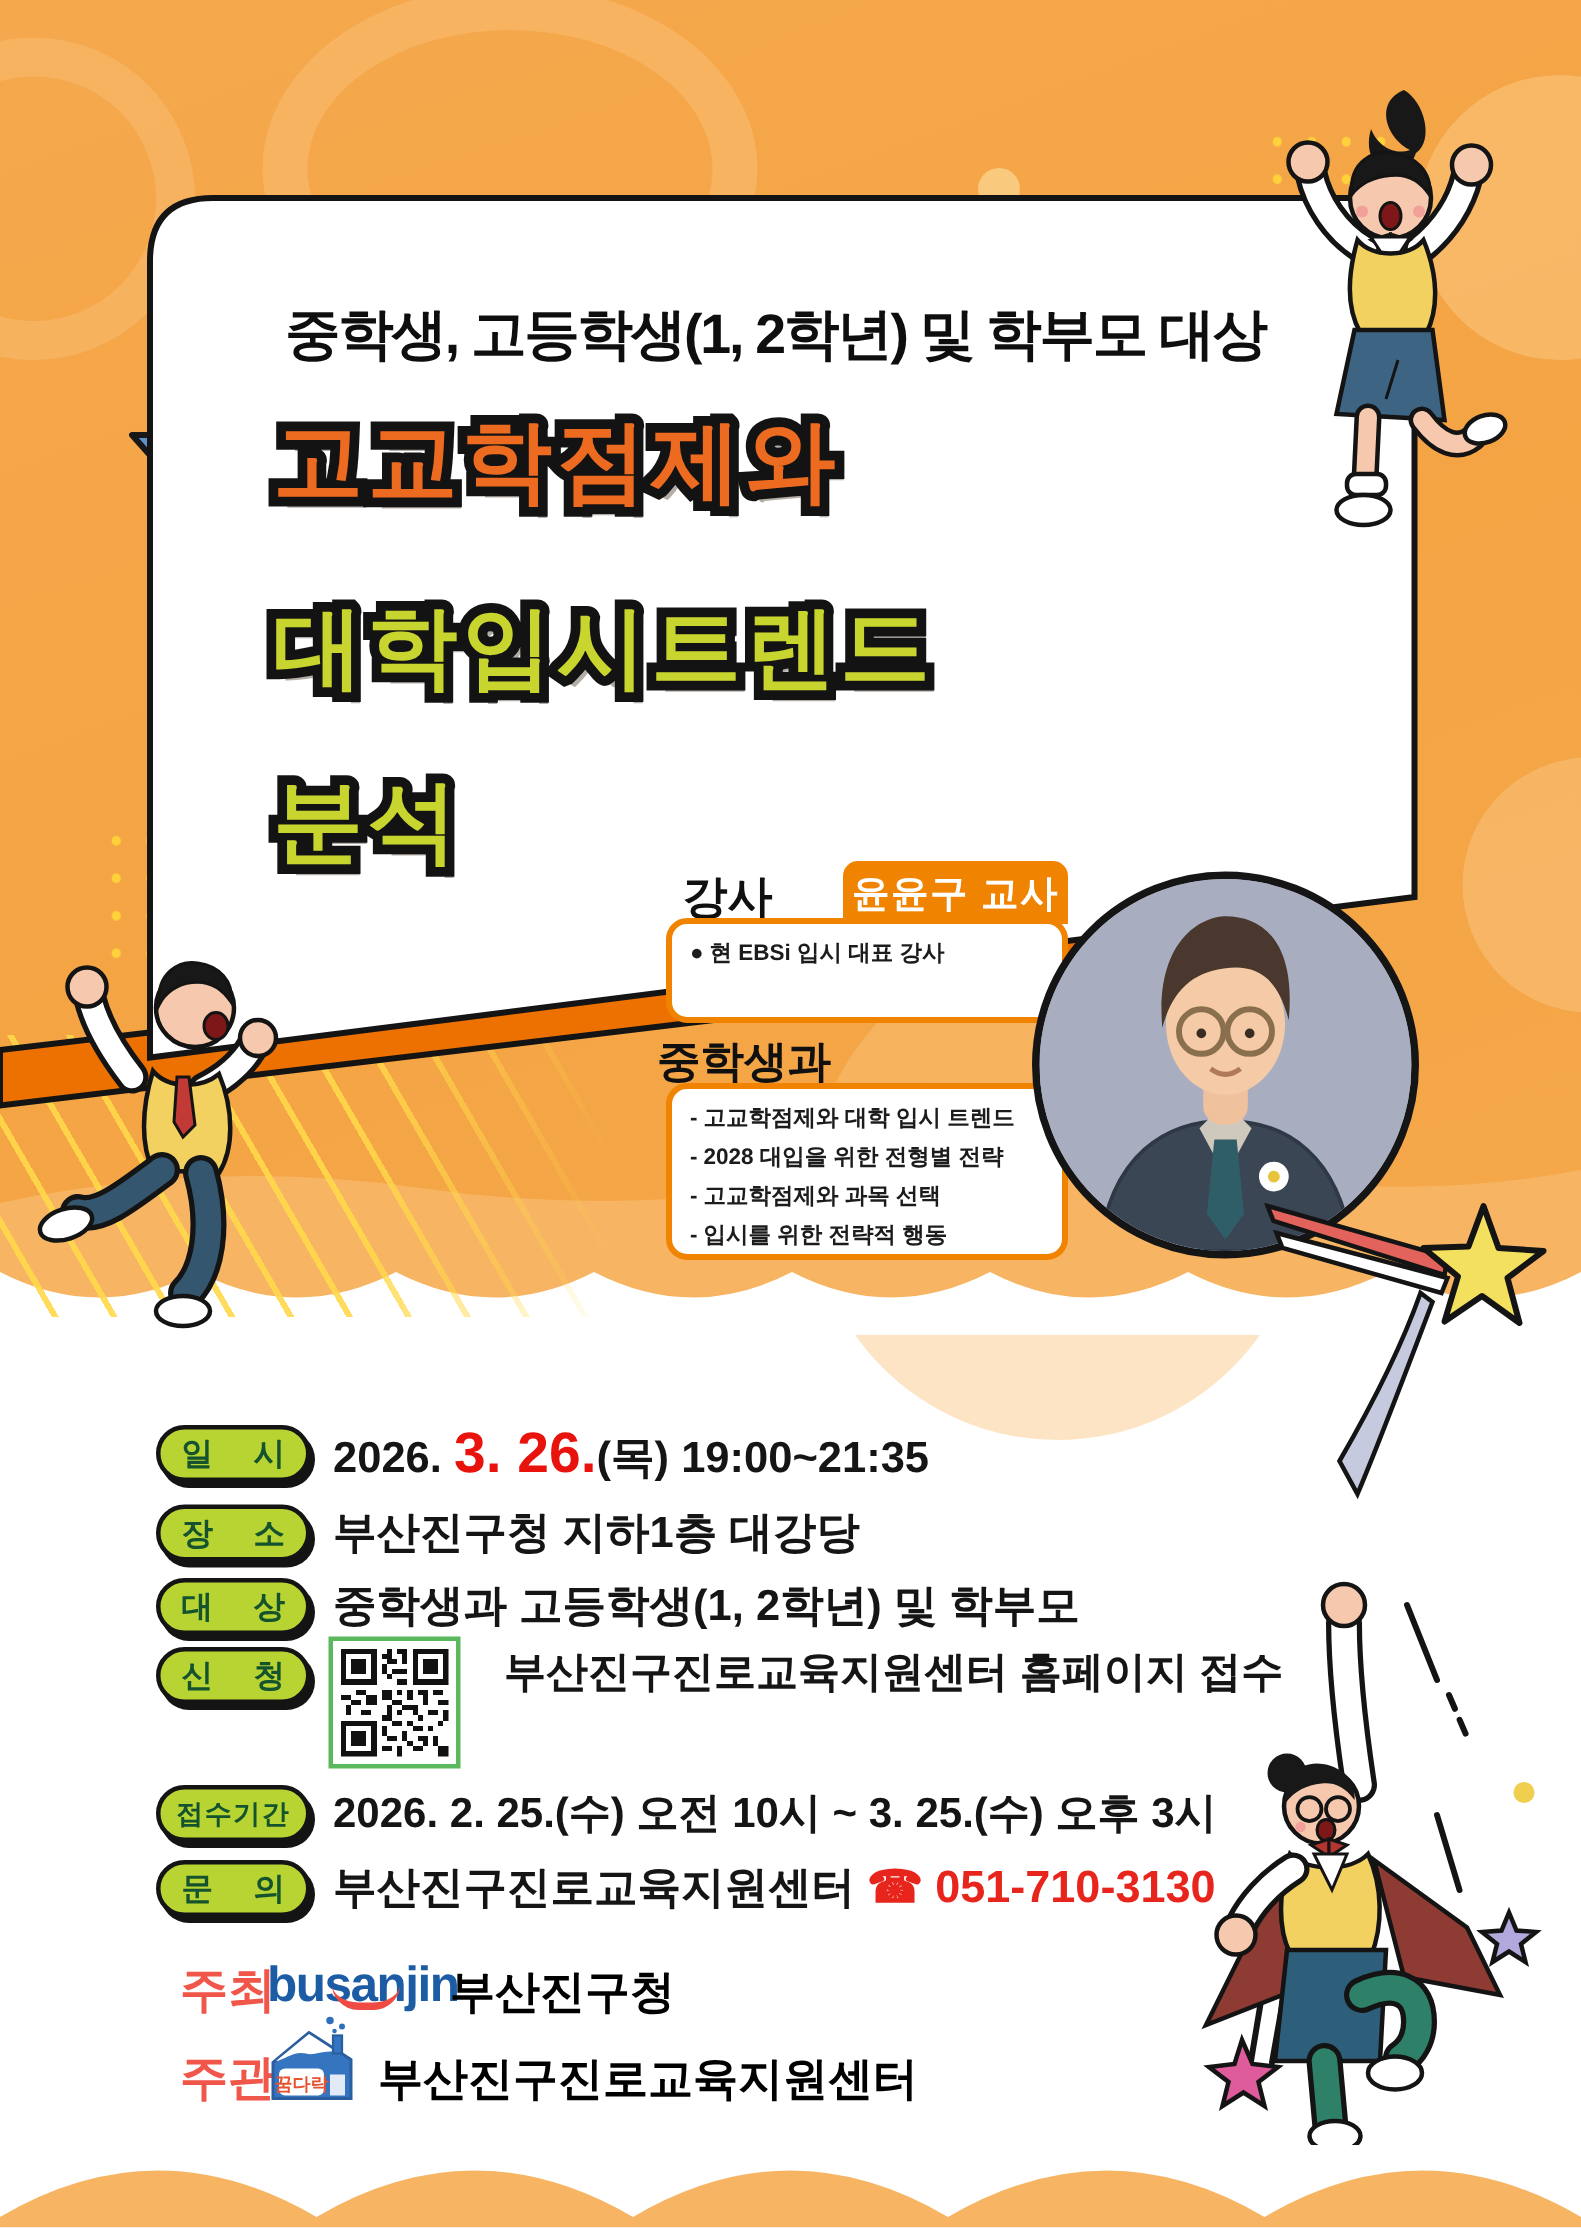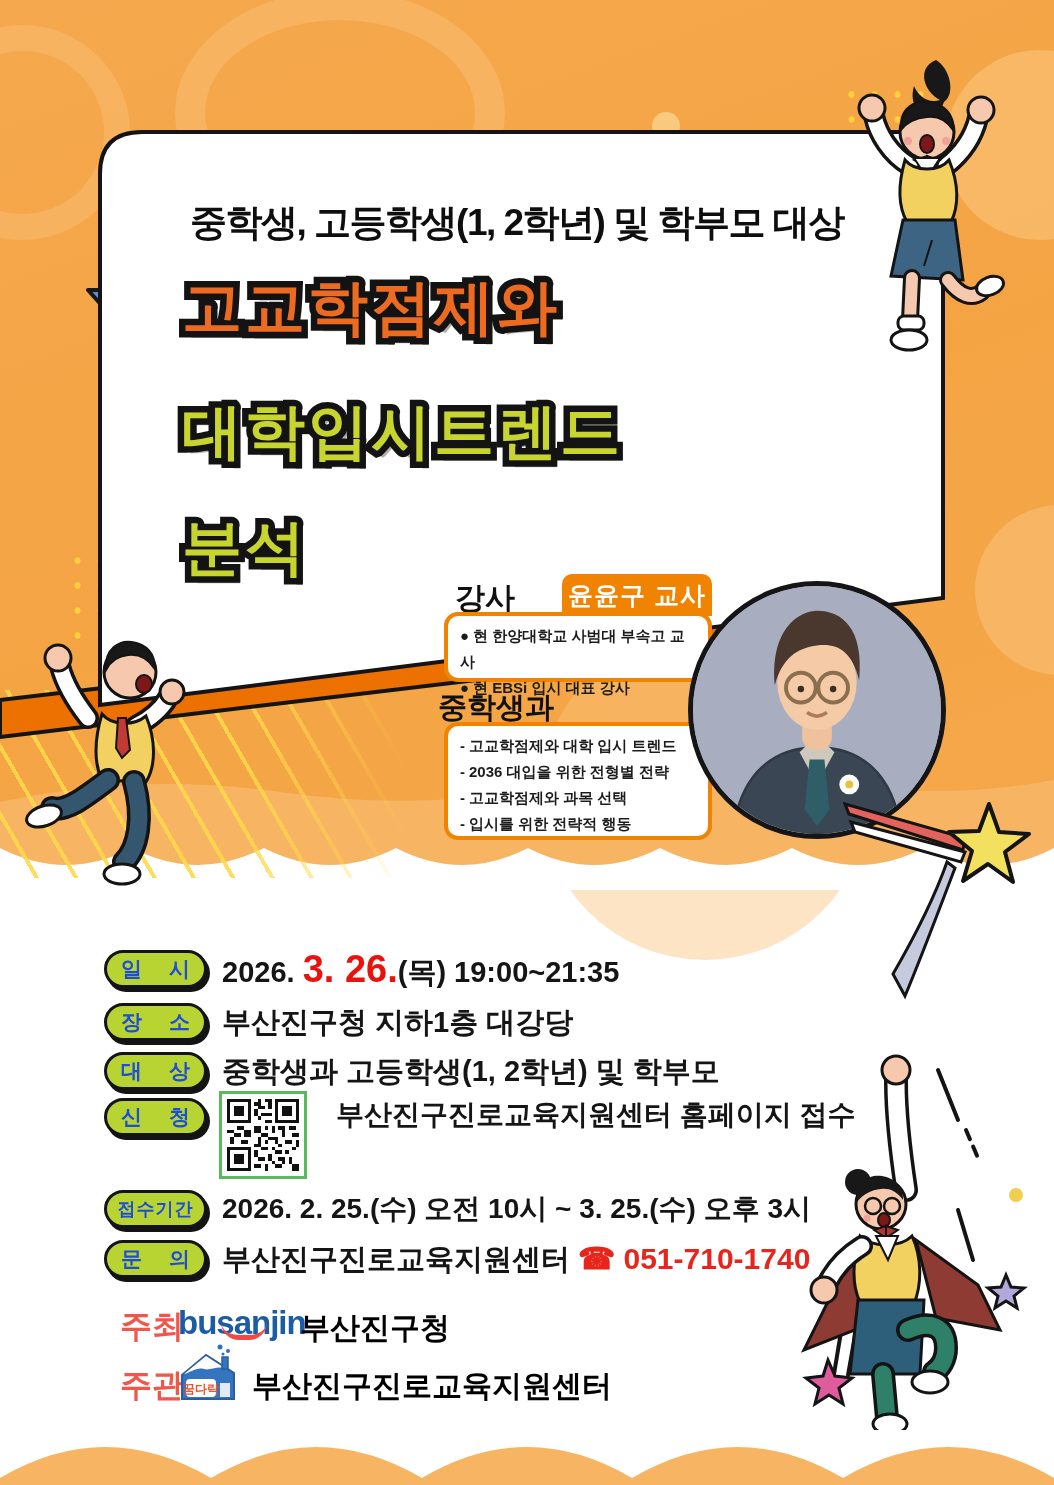--- a/index.html
+++ b/index.html
@@ -56,21 +56,21 @@
   .box-cred{left:444px;top:612px;width:268px;height:70px;}
   .box-topics{left:444px;top:722px;width:268px;height:118px;}
   .info-box .mark{margin-right:4px;}
 
   .photo{left:688px;top:581px;width:258px;height:258px;border:5px solid #151515;border-radius:50%;
          overflow:hidden;background:#A8AEC0;}
 
   
   .badge{position:absolute;left:104px;width:103px;height:38px;background:#B7D433;
       border:3px solid #141414;border-radius:19px;box-shadow:3px 4px 0 #141414;
-      display:flex;align-items:center;font-weight:800;color:#1d4ed8;}
+      display:flex;align-items:center;font-weight:800;color:#14532d;}
   .badge span{width:100%;padding:0 14px;font-size:21px;text-align:justify;-moz-text-align-last:justify;text-align-last:justify;}
   .badge.small span{font-size:18px;padding:0 8px;text-align:right;text-align-last:center;letter-spacing:1px;}
   .rowtext{position:absolute;left:222px;font-size:29px;font-weight:600;color:#151515;white-space:nowrap;}
   .date-red{font-size:38px;font-weight:800;color:#E9130D;}
   .phone-red{font-size:30px;font-weight:800;color:#E8251D;}
   .qr-wrap{left:219px;top:1091px;width:88px;height:88px;background:#fff;border:3px solid #5BB85C;padding:5px;}
   .url-line{color:#151515;}
 
   
   .org-label{position:absolute;left:120px;font-size:32px;font-weight:800;color:#F0564A;}
@@ -173,27 +173,26 @@
     <path d="M90,158 C66,176 48,190 34,186" stroke="#34576F" stroke-width="17" stroke-linecap="round" fill="none"></path>
     <ellipse cx="26" cy="194" rx="18" ry="10" fill="#FFFFFF" stroke="#141414" stroke-width="3" transform="rotate(-18 26 194)"></ellipse>
     <path d="M116,160 C126,196 120,226 106,240" stroke="#141414" stroke-width="24" stroke-linecap="round" fill="none"></path>
     <path d="M116,160 C126,196 120,226 106,240" stroke="#34576F" stroke-width="17" stroke-linecap="round" fill="none"></path>
     <ellipse cx="104" cy="252" rx="18" ry="10" fill="#FFFFFF" stroke="#141414" stroke-width="3"></ellipse>
   </svg>
 
   <div class="sec-label lbl-instructor">강사</div>
   <div class="abs name-badge">윤윤구 교사</div>
   <div class="info-box box-cred">
-    <div><span class="mark">●</span><span>현 한양대학교 사범대 부속고 교사</span></div>
     <div><span class="mark">●</span><span>현 EBSi 입시 대표 강사</span></div>
   </div>
   <div class="sec-label lbl-topics">중학생과</div>
   <div class="info-box box-topics">
     <div><span class="mark">-</span><span>고교학점제와 대학 입시 트렌드</span></div>
-    <div><span class="mark">-</span><span>2036 대입을 위한 전형별 전략</span></div>
+    <div><span class="mark">-</span><span>2028 대입을 위한 전형별 전략</span></div>
     <div><span class="mark">-</span><span>고교학점제와 과목 선택</span></div>
     <div><span class="mark">-</span><span>입시를 위한 전략적 행동</span></div>
   </div>
 
   <div class="abs photo">
     <svg width="248" height="248" viewBox="0 0 100 100">
       <rect width="100" height="100" fill="#A8AEC0"></rect>
       <path d="M16,100 C19,74 34,65 50,65 C66,65 81,74 84,100 Z" fill="#3A4654" stroke="#2E3945" stroke-width="1"></path>
       <polygon points="43,67 50,80 57,67 54,64 46,64" fill="#CFC9BD"></polygon>
       <polygon points="47,70 53,70 55,90 50,97 45,90" fill="#2F5D68"></polygon>
@@ -307,21 +306,21 @@
       <span>접수기간</span>
     </div>
   <div class="rowtext" style="top:1191px;line-height:36px;font-size:28px">2026. 2. 25.(수) 오전 10시 ~ 3. 25.(수) 오후 3시</div>
 
   <div class="badge" style="top:1240px">
       <span>문 의</span>
     </div>
   <div class="rowtext" style="top:1241px;line-height:36px">
     <span>부산진구진로교육지원센터</span>
     <span class="phone-red">☎</span>
-    <span class="phone-red">051-710-1740</span>
+    <span class="phone-red">051-710-3130</span>
   </div>
 
   <div class="org-label" style="top:1305px">주최</div>
   <div class="busanjin">busanjin</div>
   <div class="smile"></div>
   <div class="org-name" style="left:300px;top:1308px">부산진구청</div>
 
   <div class="org-label" style="top:1364px">주관</div>
   <svg class="abs" style="left:176px;top:1341px" width="66" height="64" viewBox="0 0 66 64">
     <circle cx="44" cy="6" r="2.5" fill="#2F6FBE"></circle>

